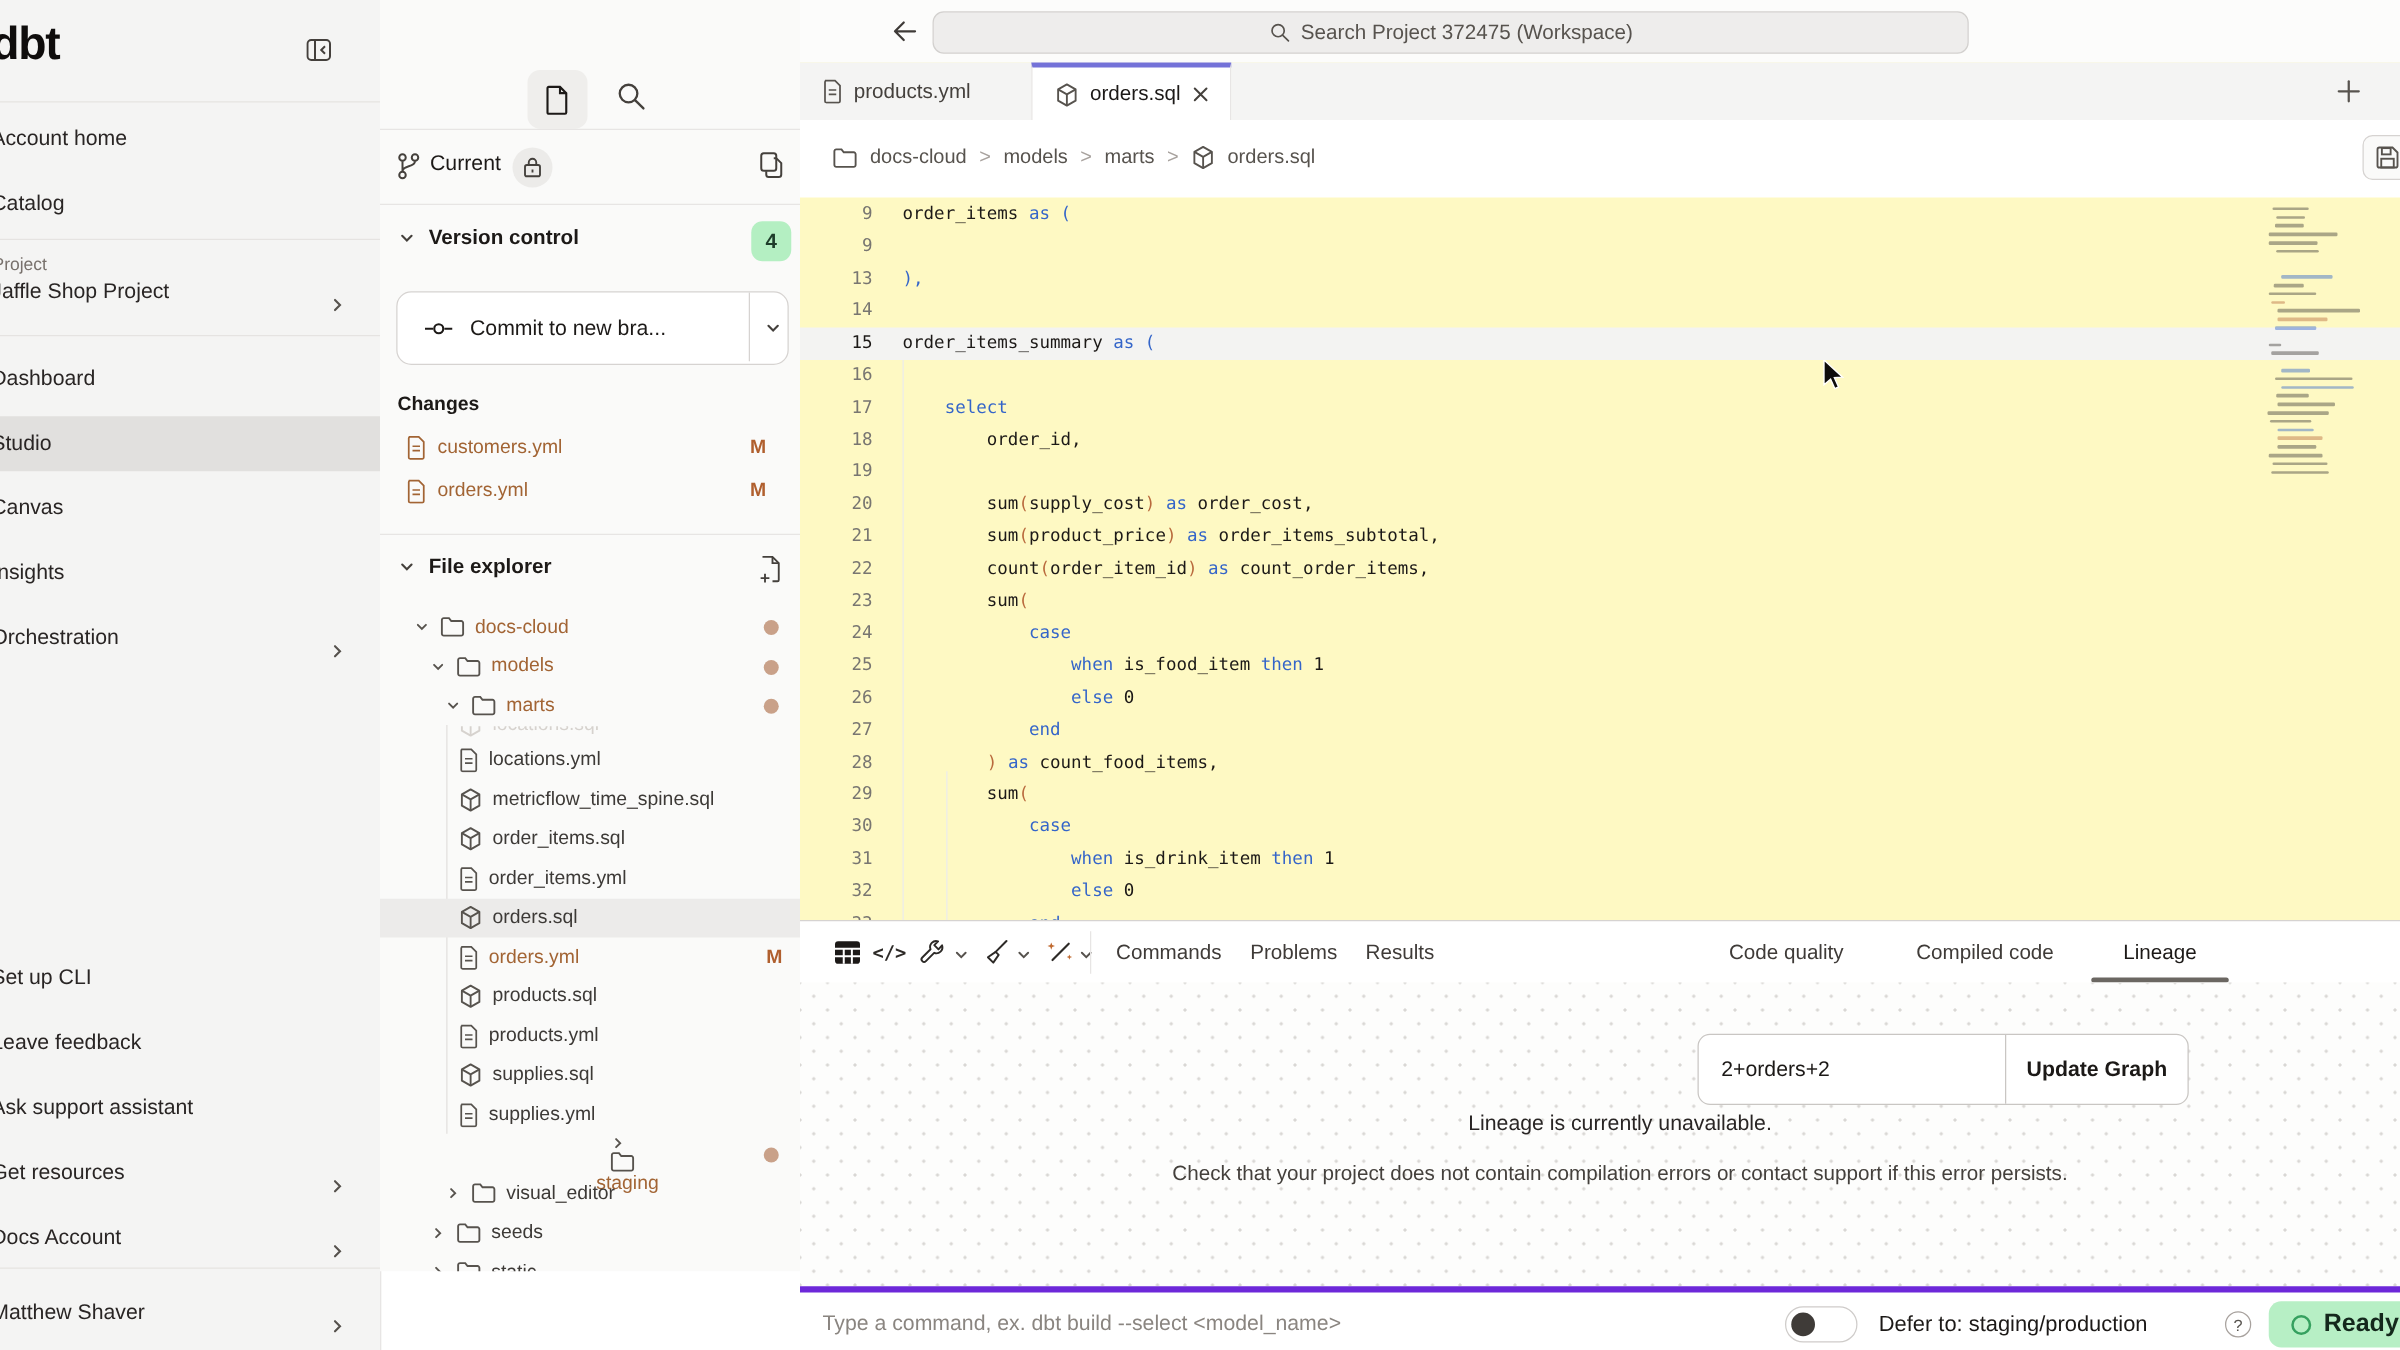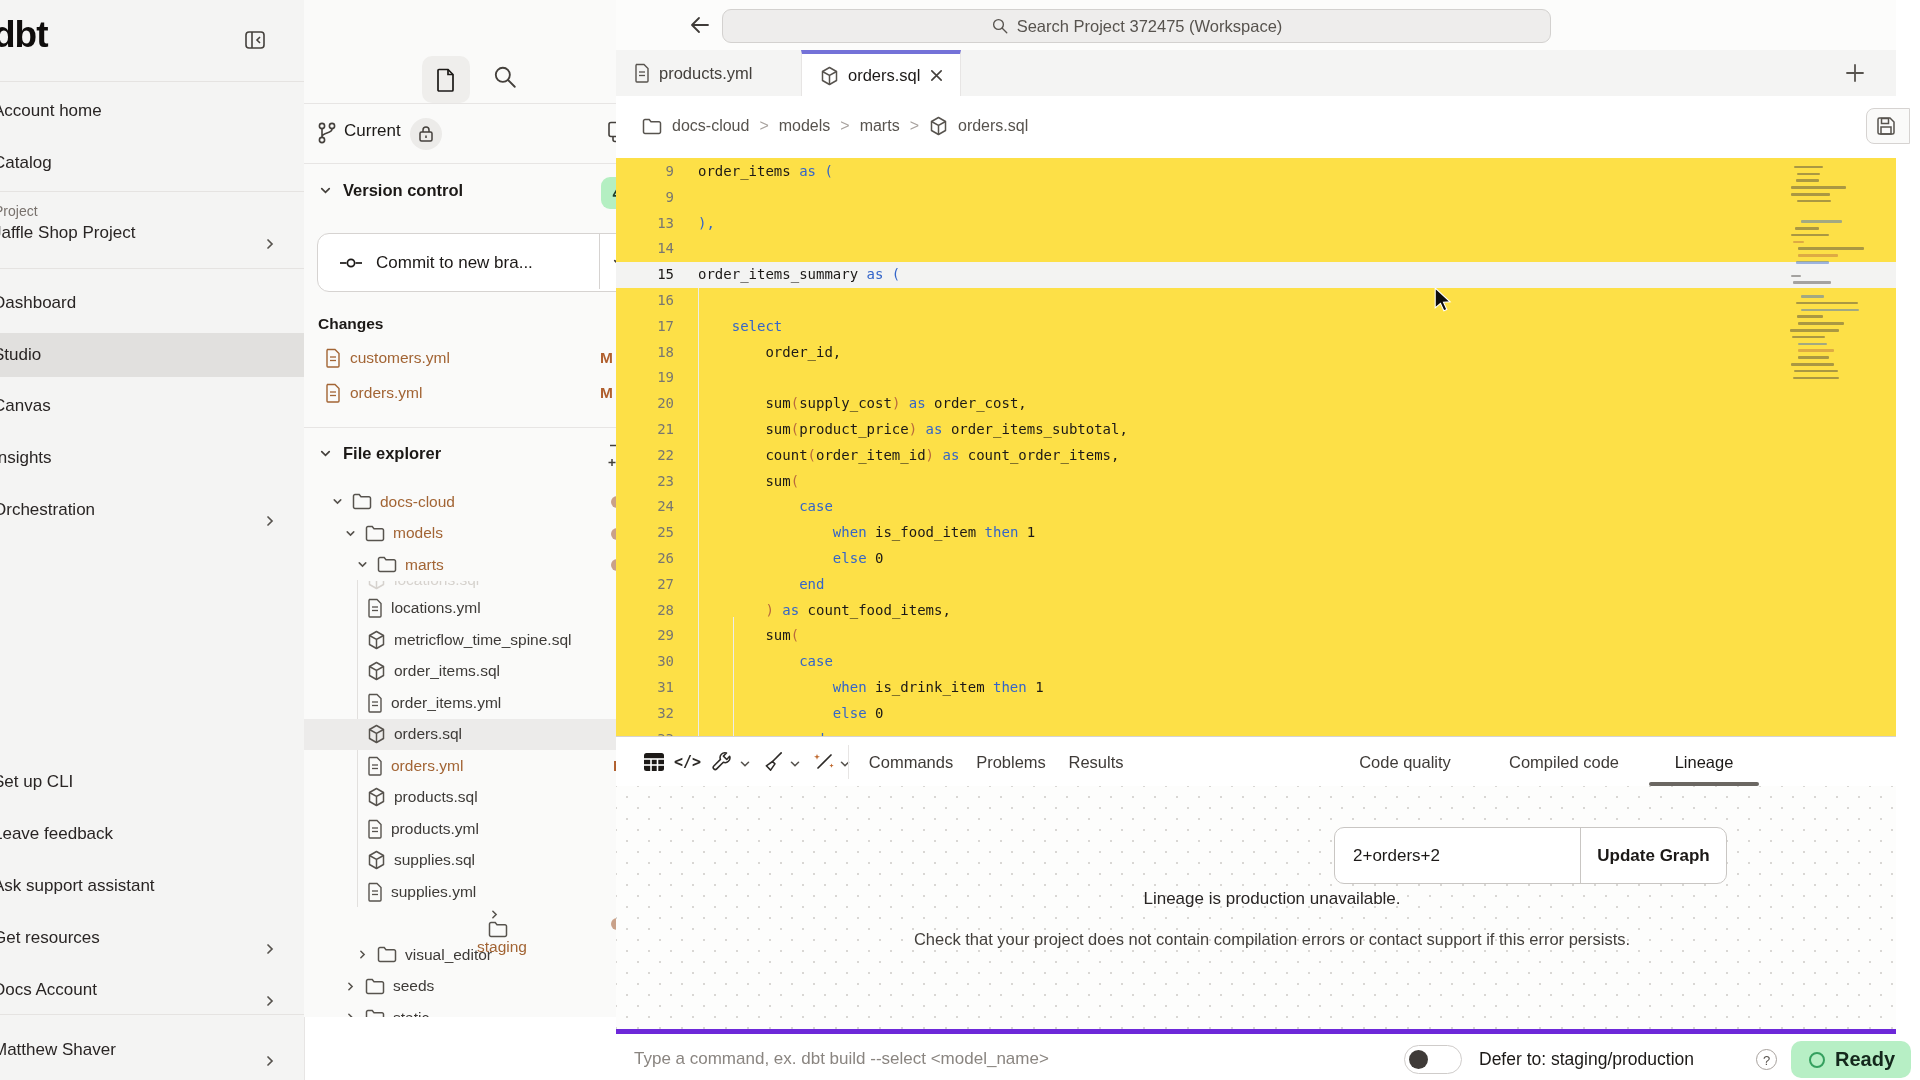--- a/index.html
+++ b/index.html
@@ -30,21 +30,21 @@
   .t-row{position:relative;width:336px;height:31.5px;display:flex;align-items:center;font-size:15.5px;color:#3d3a37;}
   .t-row.orange{color:#a26434;}
   .t-row.selected{background:#ecebea;}
   .t-row .glyph{flex:0 0 auto;line-height:0;color:#57534e;}
   .t-row .t-lbl{margin-left:8px;white-space:nowrap;}
   .t-dot{position:absolute;right:17px;top:10px;width:12px;height:12px;border-radius:6px;background:#c9a189;}
   .t-m{position:absolute;right:14px;font-weight:700;color:#b05f2e;}
   #ghostRow{height:12px;overflow:hidden;opacity:.55;}
   #indentGuide{left:53px;top:94px;width:1px;height:327px;background:#e2e0de;position:absolute;}
   
-  #main{left:616px;top:0;width:1280px;height:772px;background:#fde047;}
+  #main{left:640px;top:0;width:1280px;height:772px;background:#fef9c3;}
   #topbar{left:0;top:0;width:1280px;height:50px;background:#fcfcfb;}
   #searchBox{left:106px;top:9px;width:827px;height:32px;background:#eeedec;border:1px solid #d3d1cf;border-radius:9px;display:flex;align-items:center;justify-content:center;gap:8px;color:#57534e;font-size:16.5px;}
   #tabbar{left:0;top:50px;width:1280px;height:46px;background:#f4f4f3;border-bottom:1px solid #e7e5e4;}
   .tab{position:absolute;top:0;height:46px;display:flex;align-items:center;gap:9px;font-size:16.5px;color:#44403c;padding:0 18px;box-sizing:border-box;}
   .tab.active{background:#fff;border-top:4px solid #7472d8;border-left:1px solid #e7e5e4;border-right:1px solid #e7e5e4;color:#1c1917;height:47px;}
   #crumbRow{left:0;top:96px;width:1280px;height:62px;background:#fff;}
   #breadcrumb{left:26px;top:20px;display:flex;align-items:center;gap:10px;font-size:16px;color:#57534e;}
   .crumb-sep{color:#a8a29e;}
   #saveBox{left:1250px;top:12px;width:44px;height:36px;border:1px solid #d6d3d1;border-radius:8px 0 0 8px;background:#fafaf9;display:flex;align-items:center;padding-left:9px;box-sizing:border-box;color:#57534e;}
   
@@ -679,21 +679,21 @@
           <span class="bp-tab active" style="left: 1088px;">Lineage</span>
         </div>
       <div id="bpUnderline" class="abs"></div>
     </div>
 
     <div id="lineage" class="abs">
       <div id="lgBox" class="abs">
         <div id="lgInput">2+orders+2</div>
         <div id="lgBtn">Update Graph</div>
       </div>
-      <div id="lgMsg1" class="abs">Lineage is production unavailable.</div>
+      <div id="lgMsg1" class="abs">Lineage is currently unavailable.</div>
       <div id="lgMsg2" class="abs">Check that your project does not contain compilation errors or contact support if this error persists.</div>
     </div>
 
     <div id="cmdbar" class="abs">
       <div id="cmdPlaceholder" class="abs">Type a command, ex. dbt build --select &lt;model_name&gt;</div>
       <div id="deferToggle" class="abs">
           <div id="deferKnob"></div>
         </div>
       <div id="deferLbl" class="abs">Defer to: staging/production</div>
       <div id="helpCircle" class="abs">?</div>

